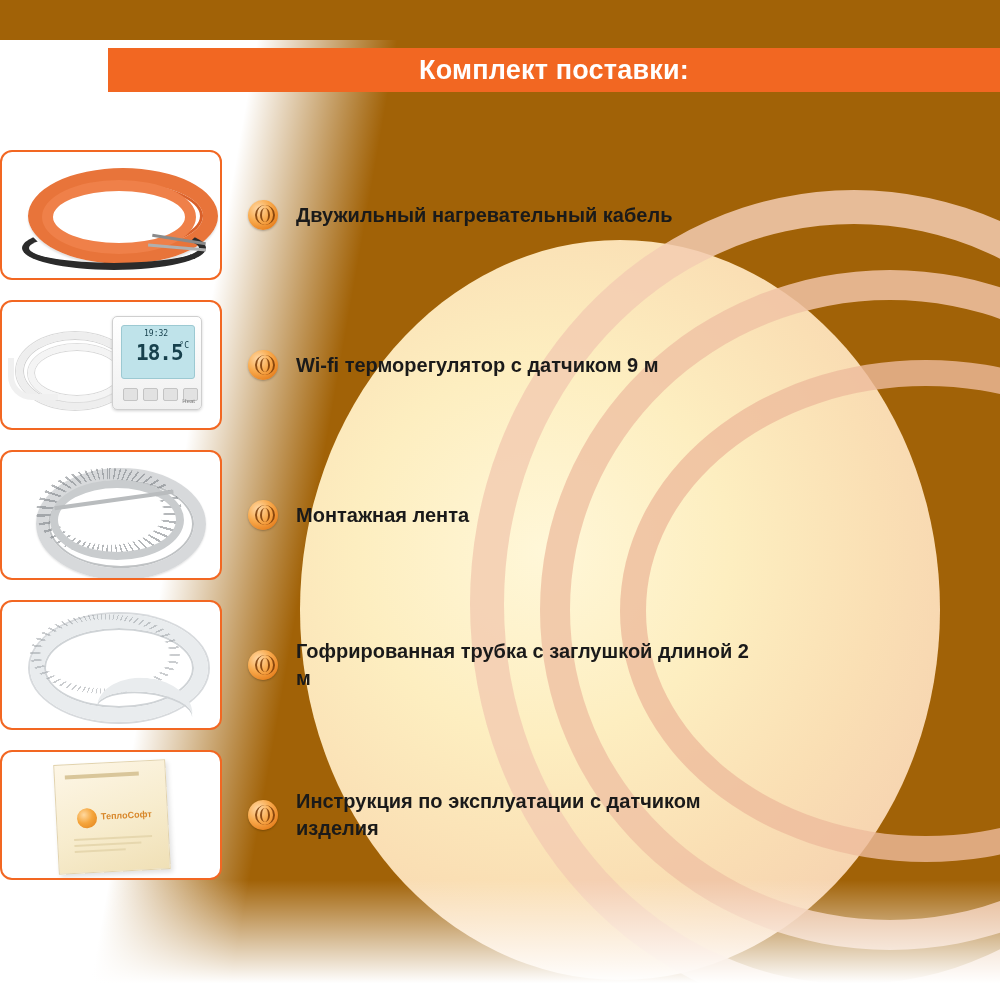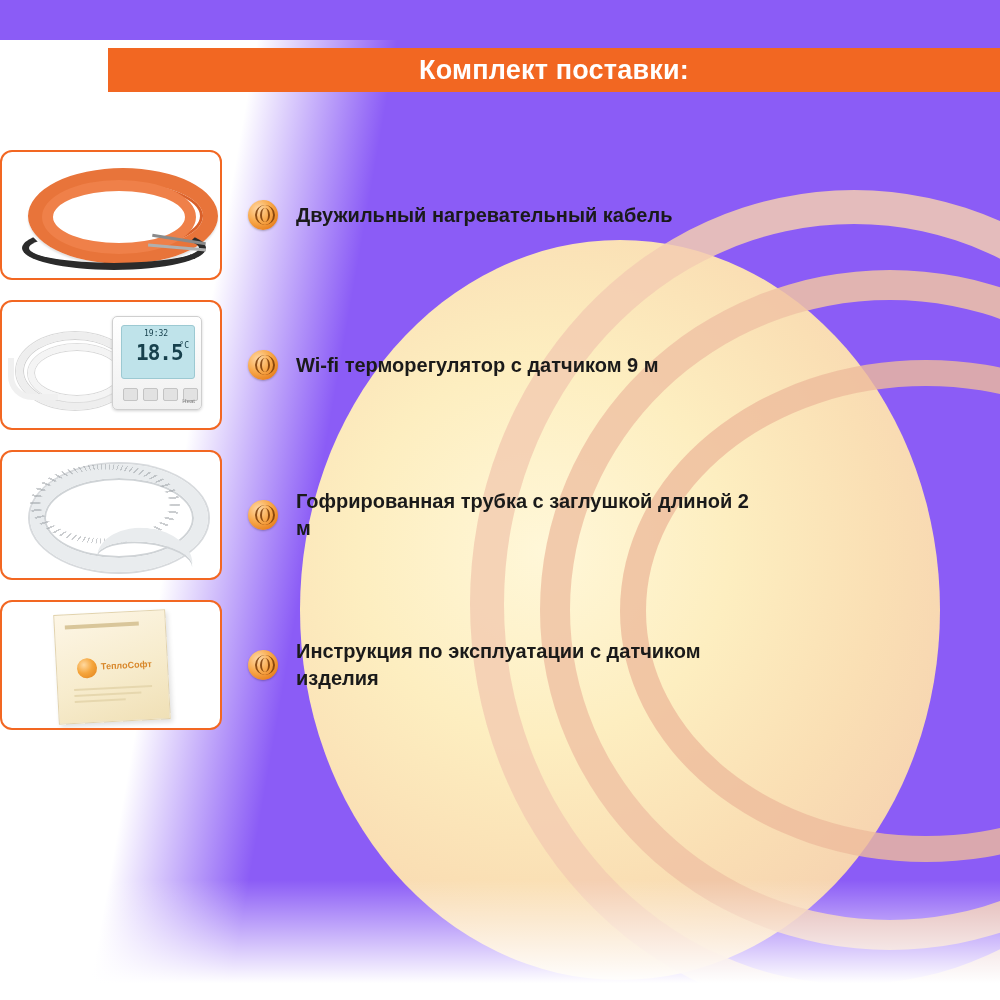--- a/index.html
+++ b/index.html
@@ -11,21 +11,21 @@
     width: 1000px;
     height: 1000px;
     font-family: "Liberation Sans", sans-serif;
     overflow: hidden;
   }
 
   .page {
     position: relative;
     width: 1000px;
     height: 1000px;
-    background: #8b5cf6;
+    background: #a16207;
     overflow: hidden;
   }
 
   
   .bg-layer {
     position: absolute;
     left: 0;
     top: 40px;
     width: 1000px;
     height: 960px;
@@ -445,20 +445,30 @@
             <div class="thermo-btn"></div>
             <div class="thermo-btn"></div>
           </div>
           <div class="thermo-brand">Heat</div>
         </div>
       </div>
       <div class="bullet"></div>
       <div class="item-label">Wi-fi терморегулятор с датчиком 9 м</div>
     </div>
 
+    <div class="row">
+      <div class="thumb">
+        <div class="tape-ring"></div>
+        <div class="tape-ticks"></div>
+        <div class="tape-ring2"></div>
+        <div class="tape-cross"></div>
+      </div>
+      <div class="bullet"></div>
+      <div class="item-label">Монтажная лента</div>
+    </div>
 
     <div class="row">
       <div class="thumb">
         <div class="tube"></div>
         <div class="tube-ribs"></div>
         <div class="tube-tail"></div>
       </div>
       <div class="bullet"></div>
       <div class="item-label">Гофрированная трубка с заглушкой длиной 2 м</div>
     </div>

